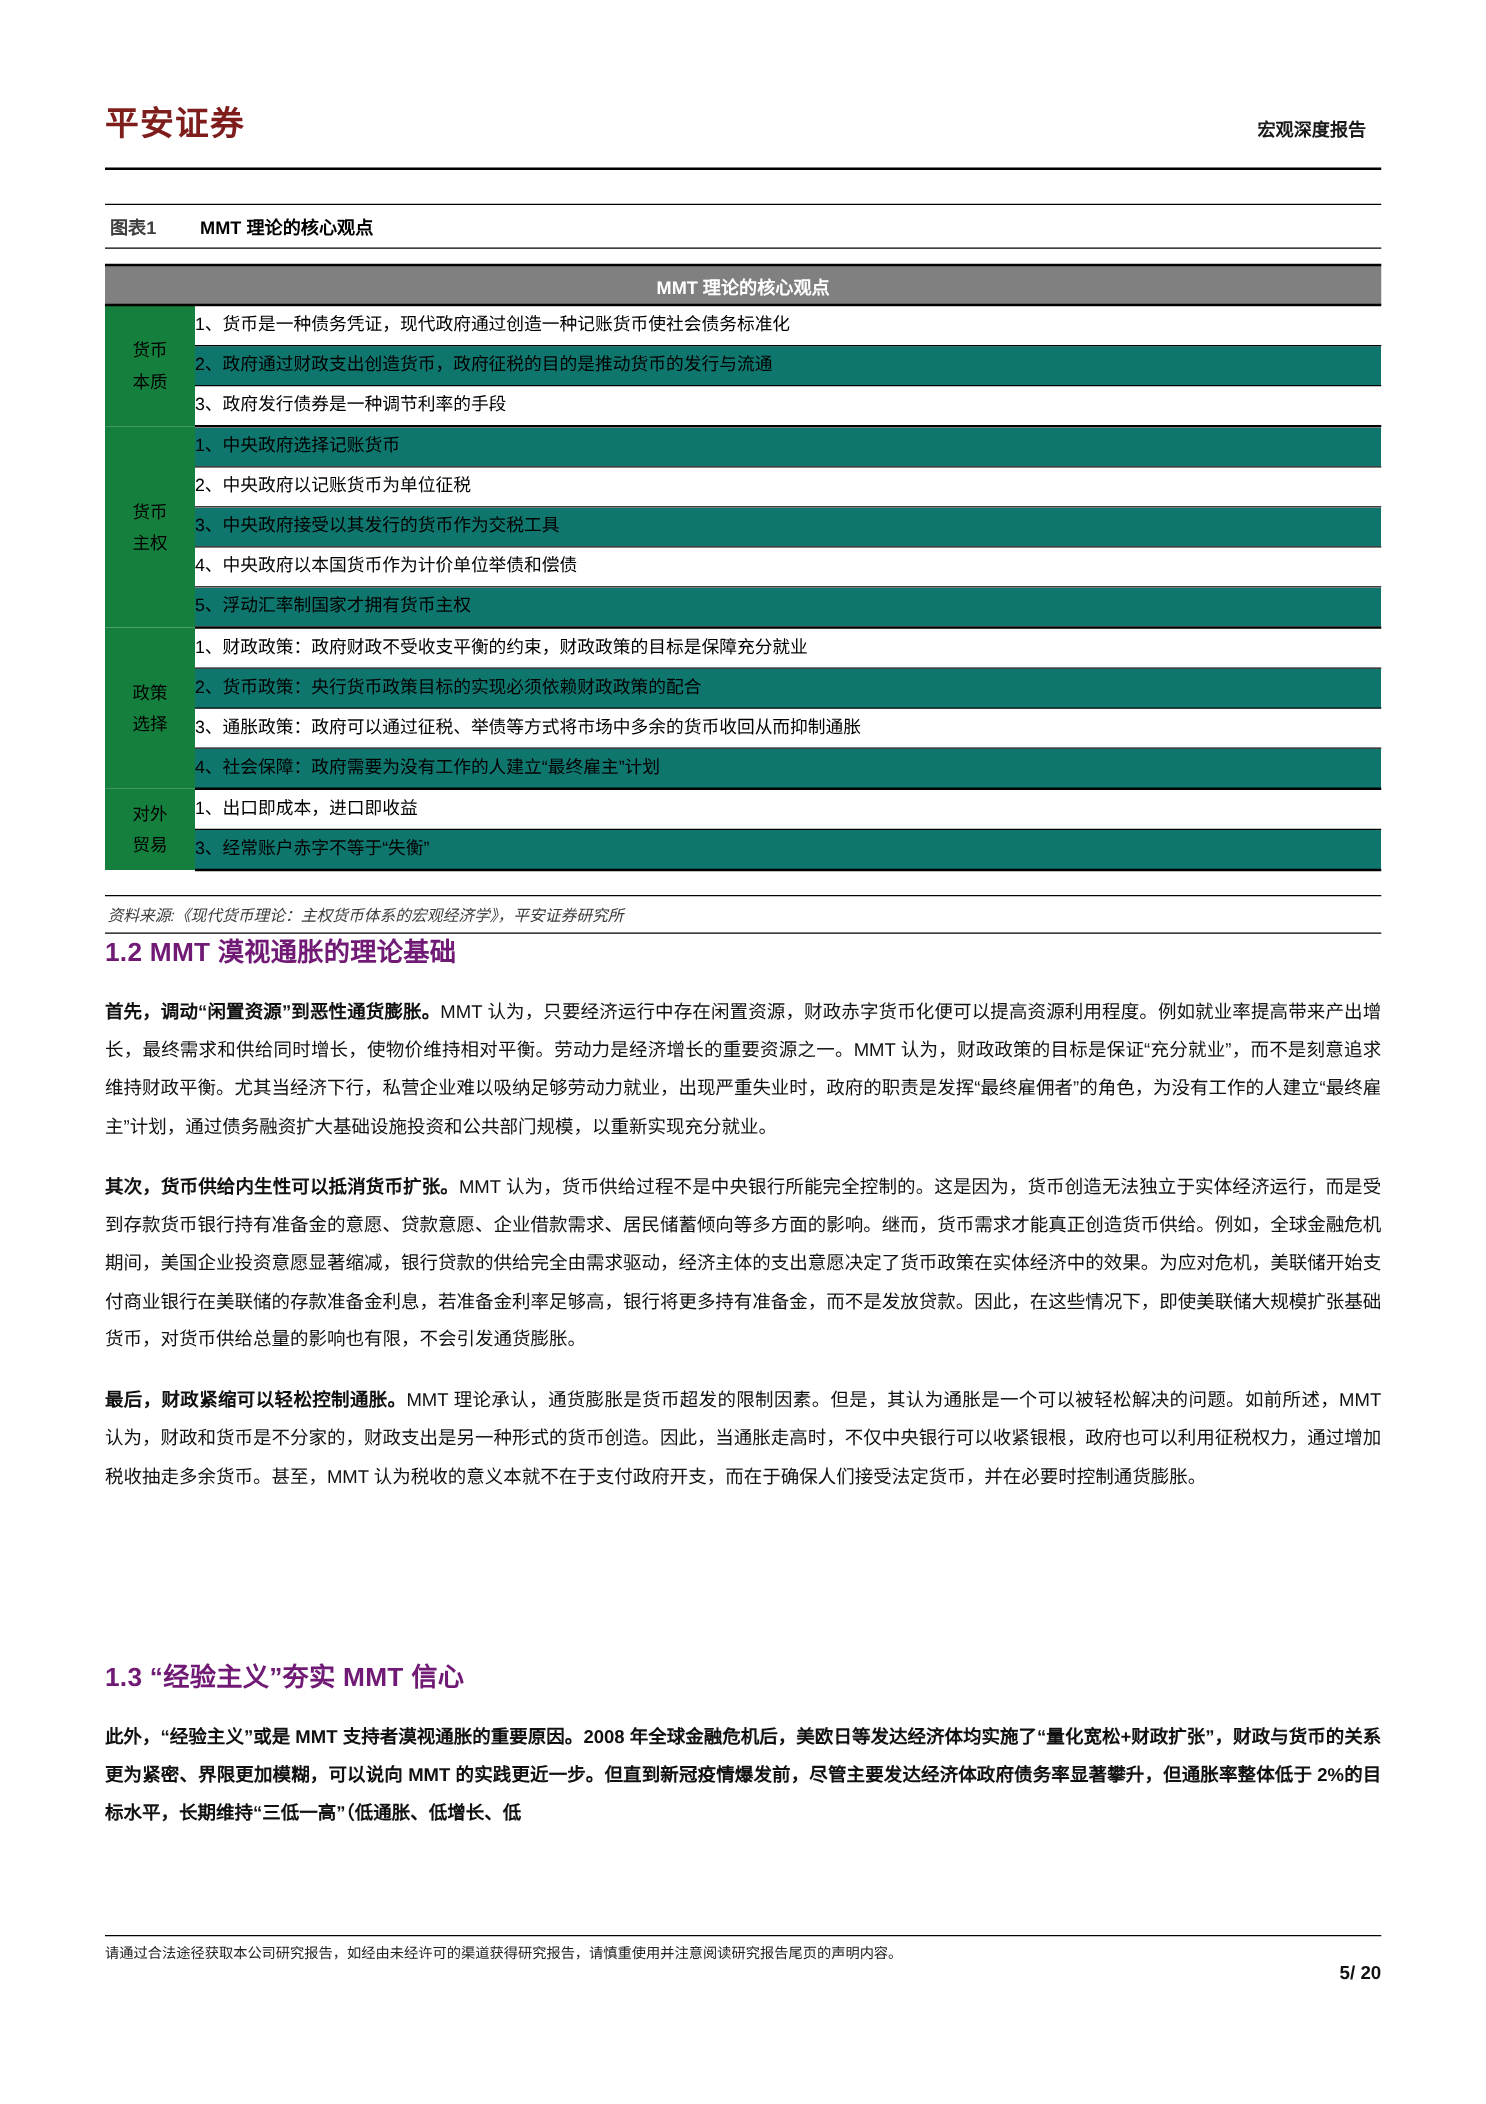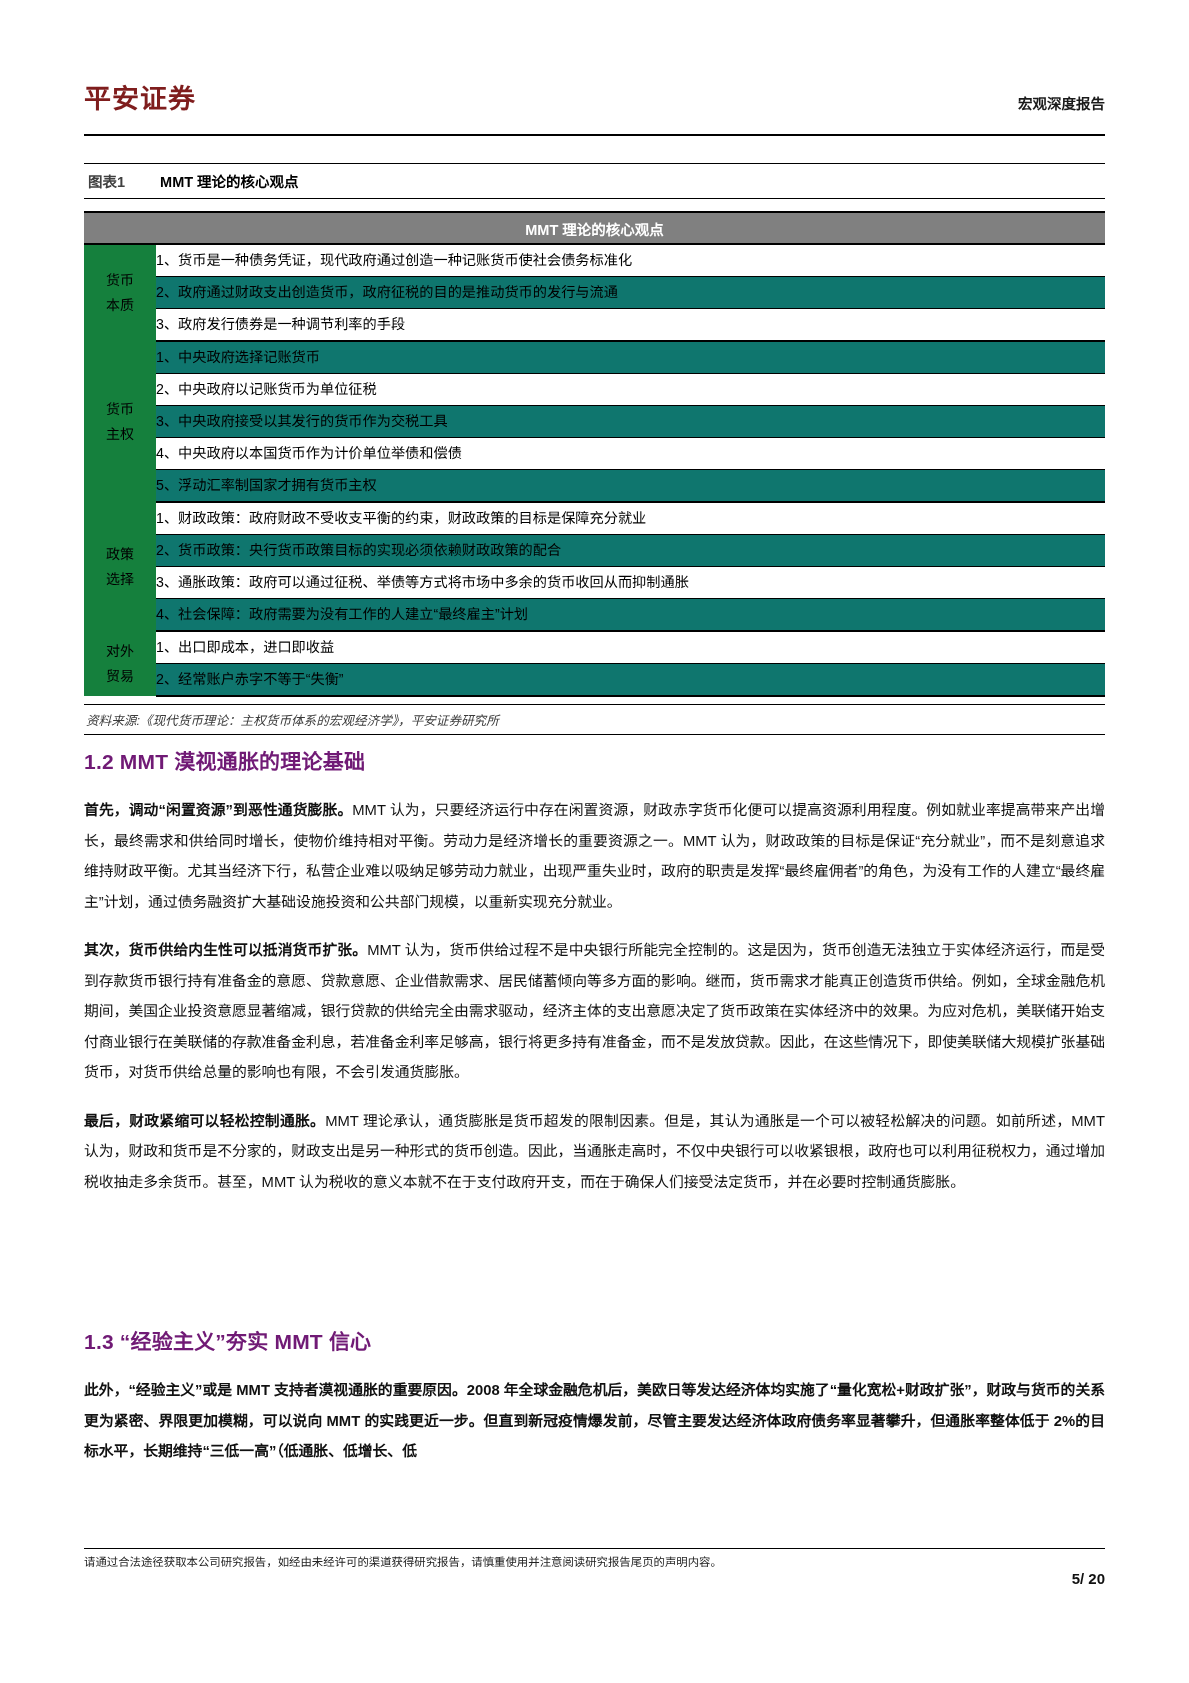--- a/index.html
+++ b/index.html
@@ -38,21 +38,21 @@
     top: 0;
     font-size: 27px;
     font-weight: bold;
     letter-spacing: 1px;
     color: #7f1d1d;
     line-height: 34px;
     white-space: nowrap;
   }
   .report-kind {
     position: absolute;
-    right: 0;
+    right: 12px;
     top: 10px;
     font-size: 14.5px;
     font-weight: bold;
     color: #1a1a1a;
     white-space: nowrap;
   }
   .header-rule {
     position: absolute;
     left: 84px;
     top: 134px;
@@ -131,21 +131,21 @@
   tr.plain td.item { background: #ffffff; }
   
   table.mmt tr.row td.item { border-bottom: 1.1px solid #000; }
   table.mmt tr.grpend td.item,
   table.mmt tr.grpend td.cat { border-bottom: 2.4px solid #000; }
   table.mmt tr.lastrow td.item,
   table.mmt tr.lastrow td.cat { border-bottom: 2.4px solid #000; }
 
   .src-line {
     width: 1021px;
-    margin-top: 7px;
+    margin-top: 19px;
     border-top: 1.9px solid #000;
     padding-top: 5px;
     padding-bottom: 5px;
     border-bottom: 1.4px solid #000;
   }
   .src-text {
     font-size: 12.6px;
     font-style: italic;
     color: #3b3b3b;
     padding-left: 2px;
@@ -279,21 +279,21 @@
         </tr>
 
         <tr class="row plain">
           <td class="cat" rowspan="2">
             <span>对外</span><br>
             <span>贸易</span>
           </td>
           <td class="item">1、出口即成本，进口即收益</td>
         </tr>
         <tr class="lastrow shade">
-          <td class="item">2、经常账户赤字不等于“失衡”</td>
+          <td class="item">3、经常账户赤字不等于“失衡”</td>
         </tr>
       </tbody>
     </table>
 
     <div class="src-line">
       <div class="src-text">资料来源:《现代货币理论：主权货币体系的宏观经济学》，平安证券研究所</div>
     </div>
   </div>
 
   <div class="content" style="top:745px;">

